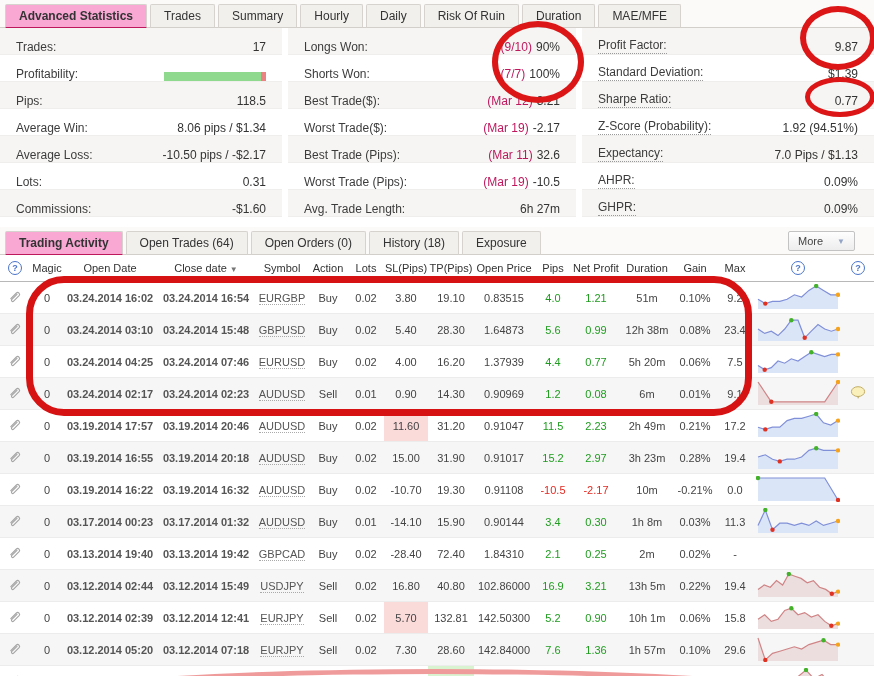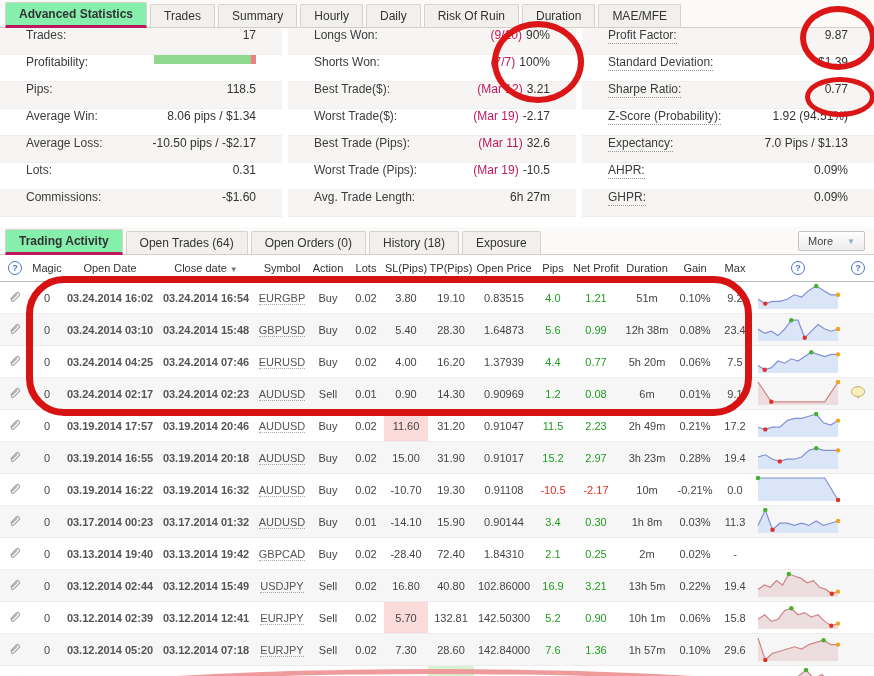--- a/index.html
+++ b/index.html
@@ -6,41 +6,41 @@
   body{width:874px;height:676px;overflow:hidden;position:relative;
        font-family:"Liberation Sans","DejaVu Sans",sans-serif;color:#333;}
   .page{position:relative;width:874px;height:676px;}
 
   
   .tabbar{height:23px;padding:4px 0 0 5px;background:#fbfaf8;border-bottom:1px solid #d2cfcb;
           display:flex;gap:3px;align-items:flex-end;position:relative;}
   .tab{box-sizing:border-box;padding:4px 13px;font-size:12px;color:#333;background:#f2f0ed;
        border:1px solid #d6d3cf;border-bottom:1px solid #d2cfcb;margin-bottom:-1px;
        border-radius:2px 2px 0 0;cursor:pointer;white-space:nowrap;}
-  .tab.active{background:#86efac;font-weight:bold;border-bottom:3px solid #be185d;}
+  .tab.active{background:#f9a8d4;font-weight:bold;border-bottom:1px solid #be185d;}
 
   
   .stats{display:flex;gap:6px;}
   .stats-col{width:282px;}
   .stats-col:nth-child(2){width:288px;}
   .stats-col:nth-child(3){width:292px;}
   .stat-row{height:27px;box-sizing:border-box;display:flex;justify-content:space-between;
-            align-items:flex-start;padding:0 26px;font-size:12px;color:#3c3c3c;
+            align-items:flex-end;padding:0 16px;font-size:12px;color:#3c3c3c;
             border-bottom:1px solid #f0eeec;}
   .stats-col .stat-row:nth-child(odd){background:#f6f5f3;}
   .stat-value{color:#333;display:flex;align-items:center;gap:4px;white-space:nowrap;}
   .prefix{color:#be185d;}
   .dotted{border-bottom:1px dotted #999;padding-bottom:1px;}
   .bar{display:inline-flex;width:102px;height:9px;overflow:hidden;}
   .bar-green{background:#8ed98e;height:100%;}
   .bar-red{background:#ec8181;height:100%;}
 
   
   .activity{margin-top:10px;}
-  .more-btn{position:absolute;right:9px;top:4px;box-sizing:border-box;padding:3px 9px;
+  .more-btn{position:absolute;right:19px;top:4px;box-sizing:border-box;padding:3px 9px;
             border:1px solid #c3c3c3;border-radius:2px;background:linear-gradient(#fefefe,#ededed);
             font-size:11px;color:#444;display:flex;align-items:center;gap:14px;cursor:pointer;}
   .caret{font-size:8px;color:#93a4c6;}
   table{width:874px;table-layout:fixed;border-collapse:collapse;}
   th{height:26px;font-size:11px;font-weight:normal;color:#333;border-bottom:1px solid #b8b8b8;
      white-space:nowrap;overflow:visible;background:#fff;text-align:center;padding:0;}
   td{height:31px;font-size:11px;color:#444;text-align:center;white-space:nowrap;overflow:hidden;
      border-bottom:1px solid #ececec;padding:0;}
   tbody tr:nth-child(even){background:#f6f6f6;}
   .date{color:#555;font-weight:bold;}

